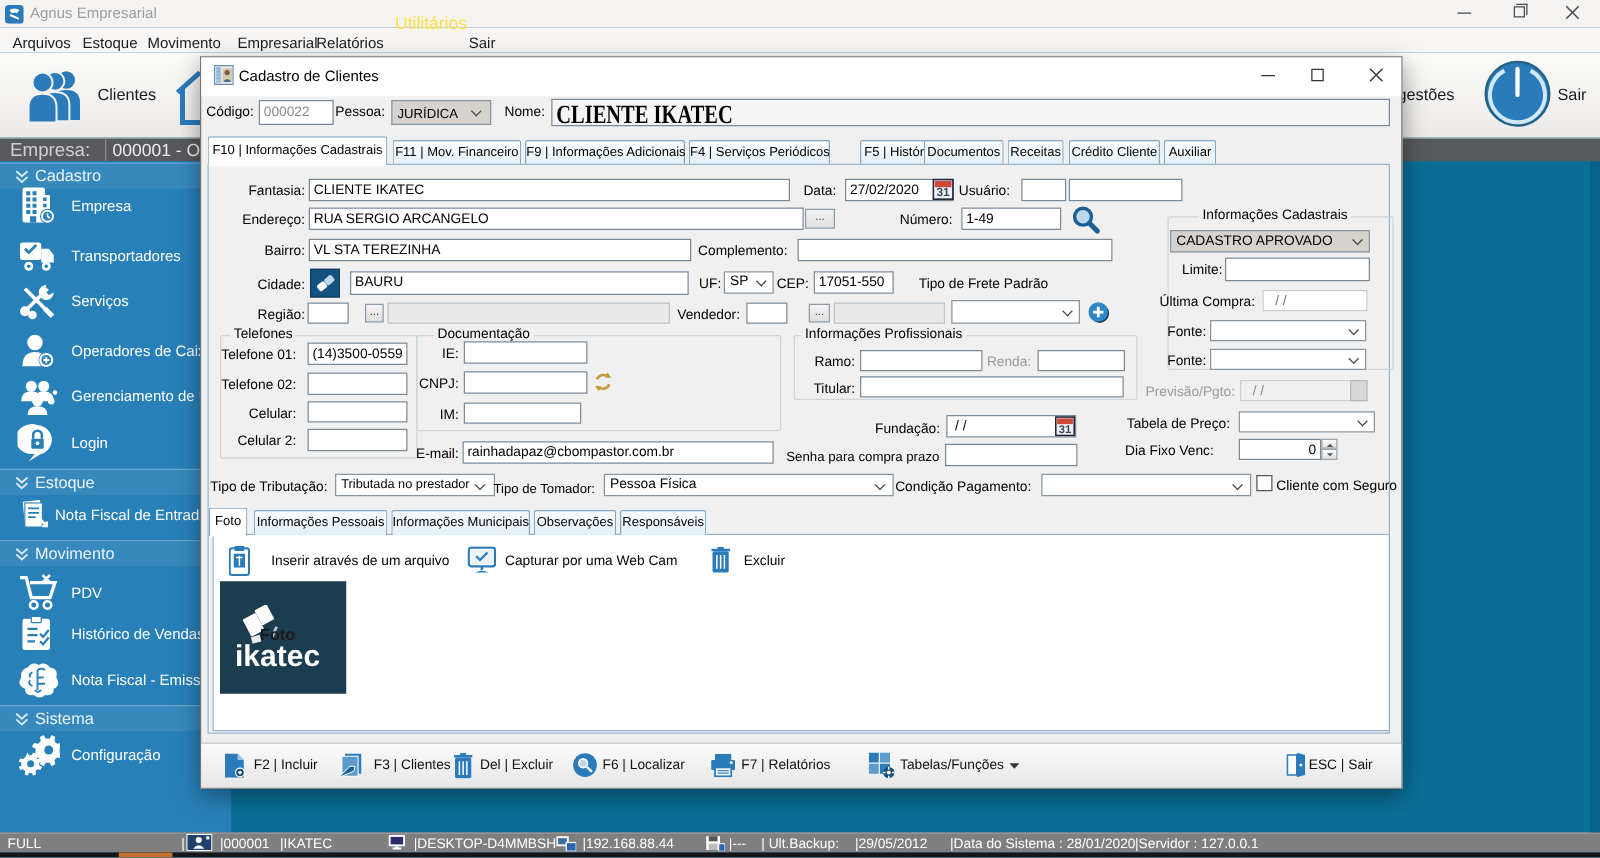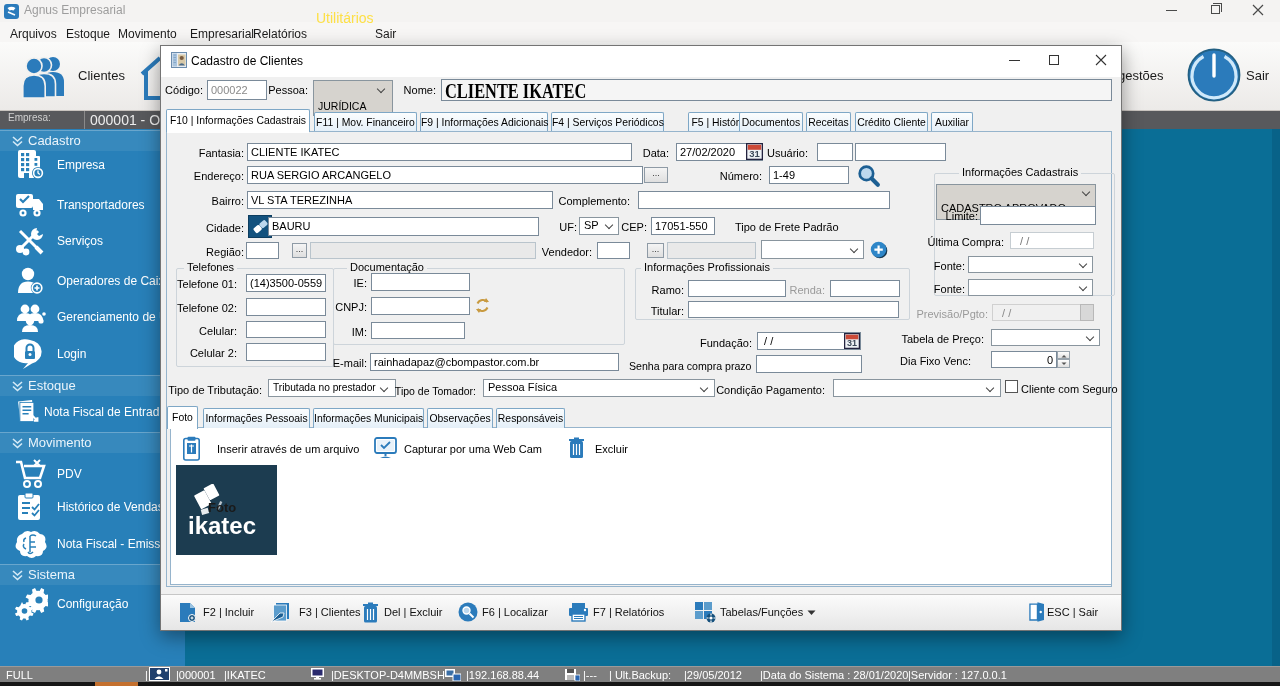--- a/index.html
+++ b/index.html
@@ -1,20 +1,20 @@
 <!DOCTYPE html>
 <html><head><meta charset="utf-8"><style>
 *{margin:0;padding:0;box-sizing:border-box}
 html,body{width:1280px;height:686px;overflow:hidden;font-family:"Liberation Sans",sans-serif;background:#0A6E96;position:relative}
 .ab{position:absolute}
 .lbl{position:absolute;font-size:11px;color:#000;white-space:nowrap;text-align:right;width:160px;line-height:13px}
 .ll{position:absolute;font-size:11px;color:#000;white-space:nowrap;line-height:13px}
 .inp{position:absolute;background:#fff;border:1px solid #7a8a99;font-size:11px;padding:1px 3px;white-space:nowrap;overflow:hidden;color:#000;line-height:14px}
 .dis{background:#e9e9e9;border:1px solid #b9c4cc;color:#9a9a9a}
-.sel{position:absolute;background:#d6d3ce;border:1px solid #89959e;font-size:11px;padding:17px 4px;white-space:nowrap;overflow:hidden}
+.sel{position:absolute;background:#d6d3ce;border:1px solid #89959e;font-size:11px;padding:2px 4px;white-space:nowrap;overflow:hidden}
 .selw{position:absolute;background:#fff;border:1px solid #89959e;font-size:11px;padding:1px 4px;white-space:nowrap;overflow:hidden}
 .car{position:absolute;width:6px;height:6px;border-right:1.3px solid #444;border-bottom:1.3px solid #444;transform:rotate(45deg)}
 .gb{position:absolute;border:1px solid #cdd4da;border-radius:2px}
 .gbl{position:absolute;font-size:11px;background:#f0f0f0;padding:0 3px;white-space:nowrap}
 .tab{position:absolute;height:20px;background:linear-gradient(#fbfdfe,#e4eff8);border:1px solid #7ea7c6;border-bottom:none;border-radius:2px 2px 0 0;font-size:10.4px;text-align:center;line-height:19px;white-space:nowrap}
 .tabact{background:#fff;height:23px;z-index:3;line-height:21px}
 .btn3{position:absolute;background:linear-gradient(#f4f4f4,#dfdfdf);border:1px solid #8e9aa5;font-size:9px;text-align:center;color:#333;line-height:11px}
 .mi{position:absolute;left:0;width:185px;color:#fff;font-size:12px;display:flex;align-items:center}
 .mi svg{position:absolute;left:14px}
 .mi span{position:absolute;left:57px;white-space:nowrap}
@@ -75,21 +75,21 @@
 
 <div class="ab" style="left:1118px;top:68px;font-size:13px;color:#1b1b1b">gestões</div>
 <svg class="ab" style="left:1187px;top:48px" width="54" height="54" viewBox="0 0 54 54">
 <circle cx="27" cy="27" r="25.5" fill="#2b7bbb" stroke="#236083" stroke-width="1.8"></circle>
 <path d="M16.5 8.5 A22 22 0 1 0 37.5 8.5" stroke="#cfe9fa" stroke-width="3.2" fill="none"></path>
 <line x1="27" y1="7" x2="27" y2="28" stroke="#fff" stroke-width="3.4" stroke-linecap="round"></line>
 </svg>
 <div class="ab" style="left:1246px;top:68px;font-size:13px;color:#1b1b1b">Sair</div>
 
 <div class="ab" style="left:0;top:111px;width:1280px;height:18px;background:#58595c"></div>
-<div class="ab" style="left:8px;top:112px;font-size:10px;color:#cfcfcf">Empresa:</div>
+<div class="ab" style="left:8px;top:112px;font-size:15px;color:#cfcfcf">Empresa:</div>
 <div class="ab" style="left:84px;top:111px;width:1px;height:18px;background:#8a8a8a"></div>
 <div class="ab" style="left:90px;top:112px;font-size:14px;color:#ededed">000001 - O</div>
 
 <div class="ab" style="left:0;top:129px;width:185px;height:537px;background:#2880b9"></div>
 
 <div class="sh" style="top:130px">
     <svg width="11" height="11" viewBox="0 0 11 11">
       <path d="M1 1 L5.5 5 L10 1 M1 5.5 L5.5 9.5 L10 5.5" stroke="#d5eaf7" stroke-width="1.6" fill="none"></path>
     </svg>
     <b>Cadastro</b>
@@ -319,21 +319,21 @@
 <div class="inp" style="left:638px;top:191px;width:252px;height:18px"></div>
 
 <div class="lbl" style="left:84px;top:222px">Cidade:</div>
 <div class="ab" style="left:248px;top:215px;width:24px;height:23px;background:#13527e;border:1px solid #0d3d5f"></div>
 <svg class="ab" style="left:252px;top:219px" width="17" height="15" viewBox="0 0 17 15">
     <g transform="rotate(-40 8.5 7.5)">
       <rect x="1" y="4.6" width="7.4" height="6" rx="1.6" fill="#fff"></rect>
       <rect x="8.6" y="4.6" width="7.4" height="6" rx="1.6" fill="#bcd8ee"></rect>
     </g>
   </svg>
-<div class="inp" style="left:268px;top:217px;width:271px;height:19px">BAURU</div>
+<div class="inp" style="left:280px;top:217px;width:271px;height:19px">BAURU</div>
 <div class="lbl" style="left:417px;top:221px">UF:</div>
 <div class="selw" style="left:579px;top:217px;width:40px;height:18px">SP</div>
 <div class="car" style="left:606px;top:222px"></div>
 <div class="lbl" style="left:487px;top:221px">CEP:</div>
 <div class="inp" style="left:651px;top:217px;width:64px;height:18px">17051-550</div>
 <div class="ll" style="left:735px;top:221px">Tipo de Frete Padrão</div>
 
 <div class="lbl" style="left:84px;top:246px">Região:</div>
 <div class="inp" style="left:246px;top:242px;width:33px;height:17px"></div>
 <div class="btn3" style="left:292px;top:243px;width:15px;height:15px">...</div>

